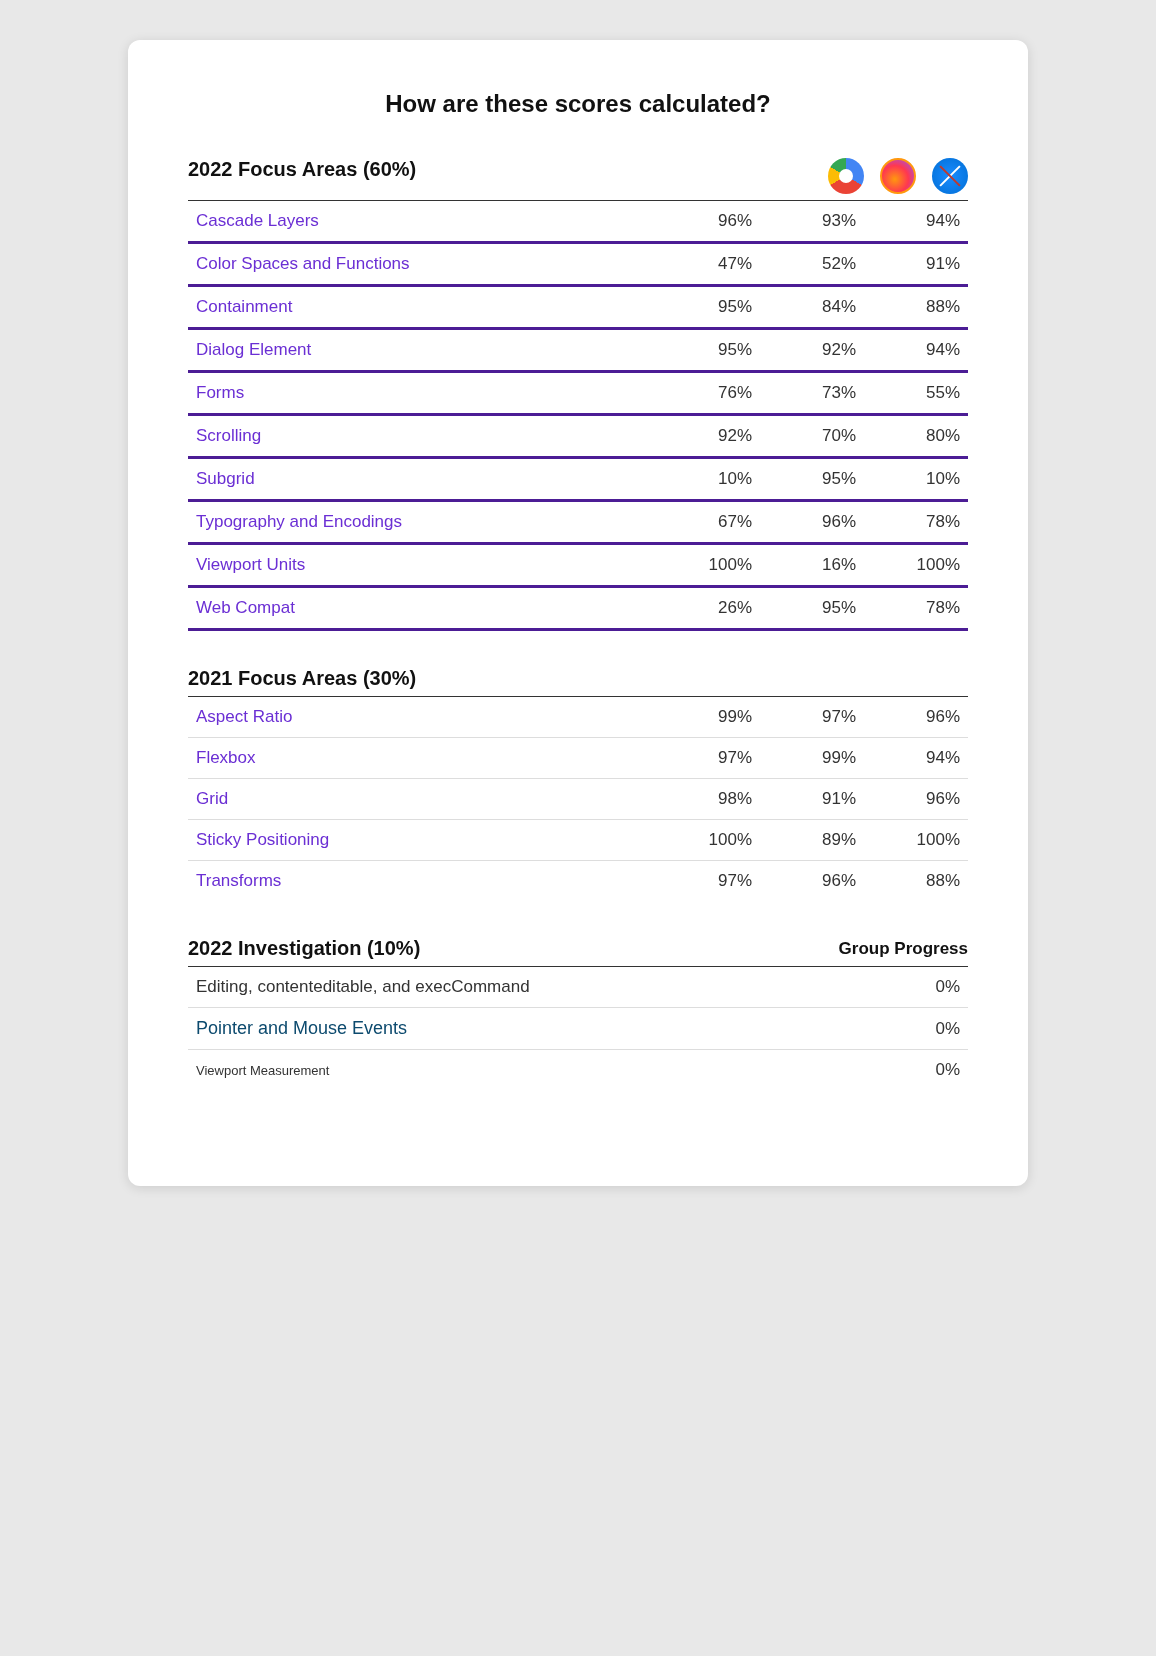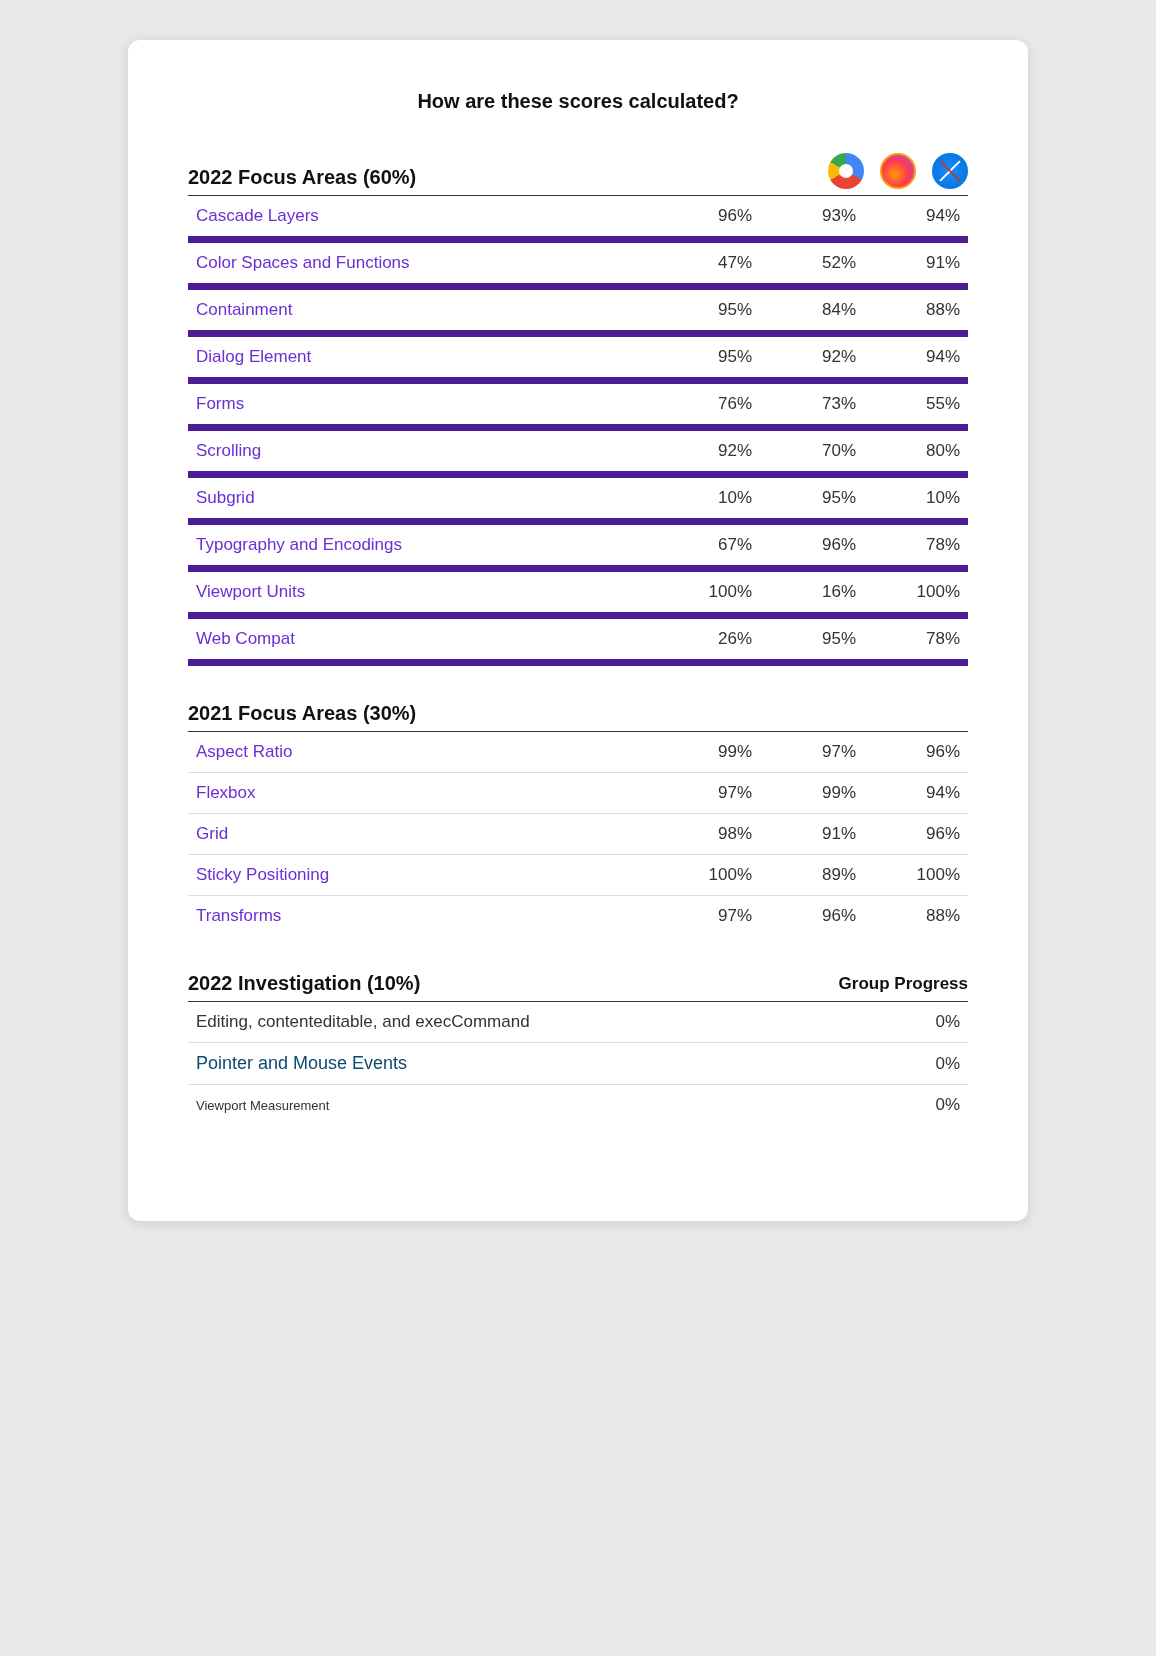--- a/index.html
+++ b/index.html
@@ -13,32 +13,32 @@
       font-family: -apple-system, BlinkMacSystemFont, 'Segoe UI', Helvetica, Arial, sans-serif;
     }
     .card {
       background: #ffffff;
       border-radius: 12px;
       box-shadow: 0 2px 12px rgba(0,0,0,0.12);
       width: 900px;
       padding: 50px 60px 60px 60px;
     }
     .page-title {
-      font-size: 20px;
+      font-size: 24px;
       font-weight: 700;
       text-align: center;
       color: #111;
       margin-bottom: 40px;
     }
     .section {
       margin-bottom: 36px;
     }
     .section-header-row {
       display: flex;
-      align-items: flex-end;
+      align-items: flex-start;
       margin-bottom: 6px;
     }
     .section-header-label {
       font-size: 20px;
       font-weight: 700;
       color: #111;
       flex: 1;
     }
     .browser-icons {
       display: flex;
@@ -170,21 +170,21 @@
       content: '';
       position: absolute;
       width: 2px;
       height: 28px;
       background: #c0392b;
       top: 50%;
       left: 50%;
       transform: translate(-50%, -50%) rotate(-45deg);
     }
     .section-2022-focus .data-table tr td {
-      border-bottom: 7px solid #4c1d95;
+      border-bottom: 3px solid #4c1d95;
     }
   </style>
 </head>
 <body>
 
 <div class="card">
   <h1 class="page-title">How are these scores calculated?</h1>
 
   <div class="section section-2022-focus">
     <div class="section-header-row">

